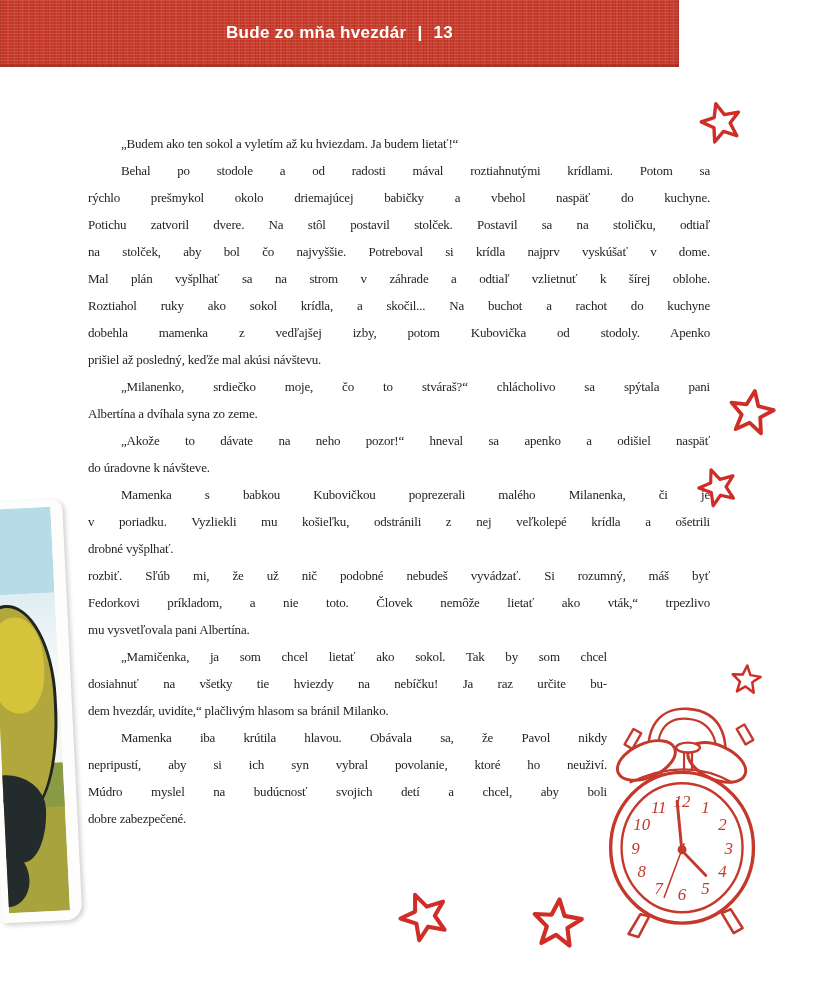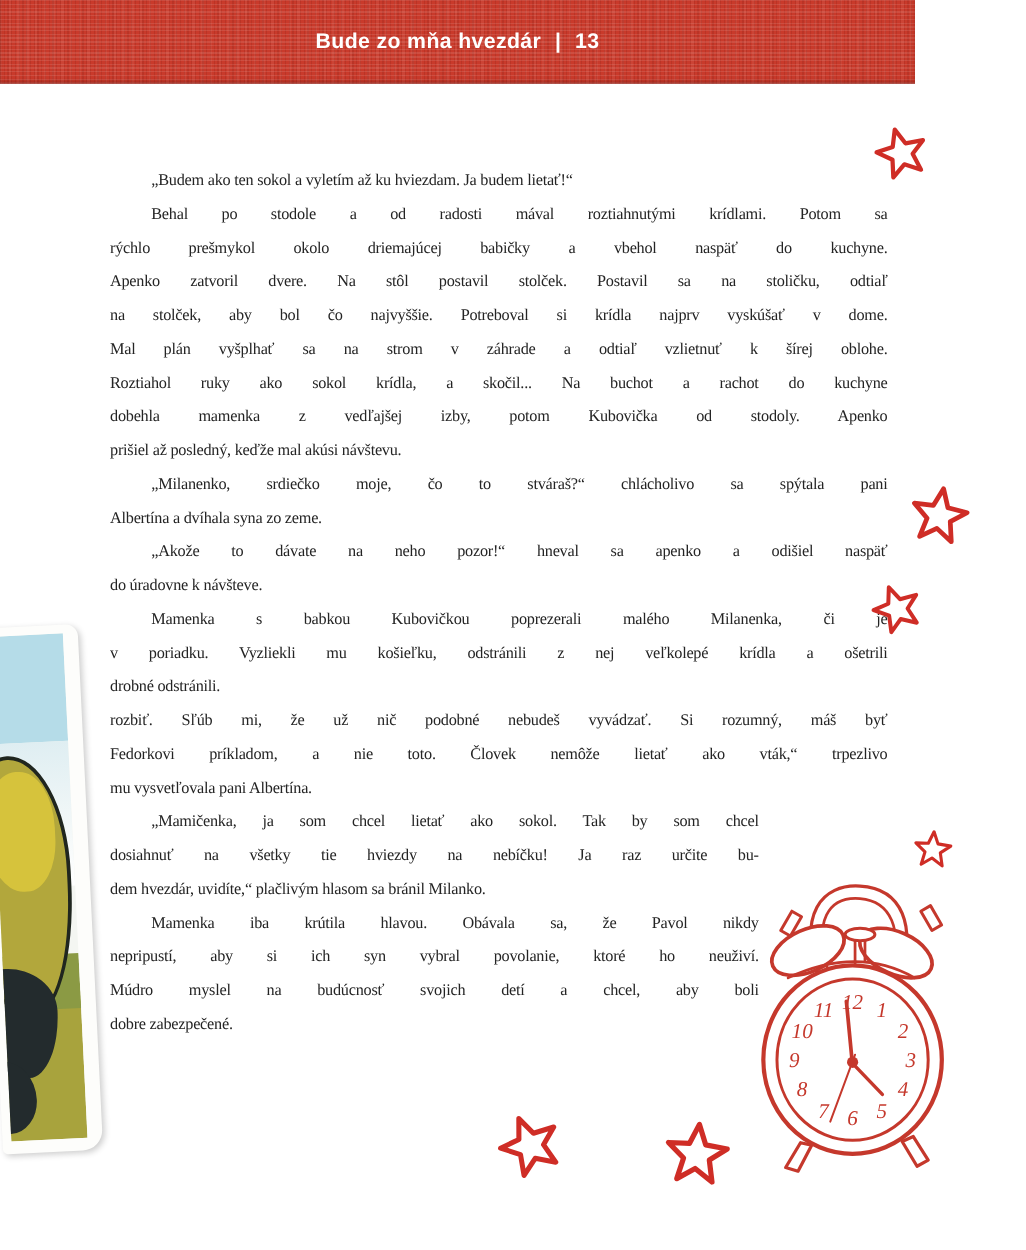--- a/index.html
+++ b/index.html
@@ -6,21 +6,21 @@
   body{
     position:relative;
     width:821px;height:1000px;
     background:#ffffff;
     overflow:hidden;
     font-family:"Liberation Serif", serif;
   }
 
   
   .band{
-    position:absolute;left:0;top:0;width:732px;height:67px;
+    position:absolute;left:0;top:0;width:679px;height:67px;
     background:
       repeating-linear-gradient(0deg, rgba(255,255,255,0.10) 0 1px, transparent 1px 3px),
       repeating-linear-gradient(90deg, rgba(80,10,5,0.12) 0 1px, transparent 1px 3px),
       repeating-linear-gradient(90deg, rgba(255,255,255,0.05) 0 2px, transparent 2px 7px),
       #c93a2b;
     box-shadow:inset 0 -2px 3px rgba(90,10,5,0.35);
   }
   .header-text{
     position:absolute;left:0;top:23px;width:100%;
     text-align:center;
@@ -86,33 +86,33 @@
   <div class="header-text">
     <span>Bude zo mňa hvezdár</span><span class="divider">|</span><span>13</span>
   </div>
 </header>
 
 <main>
   <div id="text-block">
       <div class="line indent last">„Budem ako ten sokol a vyletím až ku hviezdam. Ja budem lietať!“</div>
       <div class="line indent">Behal po stodole a od radosti mával roztiahnutými krídlami. Potom sa</div>
       <div class="line">rýchlo prešmykol okolo driemajúcej babičky a vbehol naspäť do kuchyne.</div>
-      <div class="line">Apenko zatvoril dvere. Na stôl postavil stolček. Postavil sa na stoličku, odtiaľ</div>
+      <div class="line">Potichu zatvoril dvere. Na stôl postavil stolček. Postavil sa na stoličku, odtiaľ</div>
       <div class="line">na stolček, aby bol čo najvyššie. Potreboval si krídla najprv vyskúšať v dome.</div>
       <div class="line">Mal plán vyšplhať sa na strom v záhrade a odtiaľ vzlietnuť k šírej oblohe.</div>
       <div class="line">Roztiahol ruky ako sokol krídla, a skočil... Na buchot a rachot do kuchyne</div>
       <div class="line">dobehla mamenka z vedľajšej izby, potom Kubovička od stodoly. Apenko</div>
       <div class="line last">prišiel až posledný, keďže mal akúsi návštevu.</div>
       <div class="line indent">„Milanenko, srdiečko moje, čo to stváraš?“ chlácholivo sa spýtala pani</div>
       <div class="line last">Albertína a dvíhala syna zo zeme.</div>
       <div class="line indent">„Akože to dávate na neho pozor!“ hneval sa apenko a odišiel naspäť</div>
       <div class="line last">do úradovne k návšteve.</div>
       <div class="line indent">Mamenka s babkou Kubovičkou poprezerali malého Milanenka, či je</div>
       <div class="line">v poriadku. Vyzliekli mu košieľku, odstránili z nej veľkolepé krídla a ošetrili</div>
-      <div class="line last">drobné odstránili.</div>
+      <div class="line last">drobné vyšplhať.</div>
       <div class="line">rozbiť. Sľúb mi, že už nič podobné nebudeš vyvádzať. Si rozumný, máš byť</div>
       <div class="line">Fedorkovi príkladom, a nie toto. Človek nemôže lietať ako vták,“ trpezlivo</div>
       <div class="line last">mu vysvetľovala pani Albertína.</div>
       <div class="line indent narrow">„Mamičenka, ja som chcel lietať ako sokol. Tak by som chcel</div>
       <div class="line narrow">dosiahnuť na všetky tie hviezdy na nebíčku! Ja raz určite bu-</div>
       <div class="line last narrow">dem hvezdár, uvidíte,“ plačlivým hlasom sa bránil Milanko.</div>
       <div class="line indent narrow">Mamenka iba krútila hlavou. Obávala sa, že Pavol nikdy</div>
       <div class="line narrow">nepripustí, aby si ich syn vybral povolanie, ktoré ho neuživí.</div>
       <div class="line narrow">Múdro myslel na budúcnosť svojich detí a chcel, aby boli</div>
       <div class="line last narrow">dobre zabezpečené.</div>

